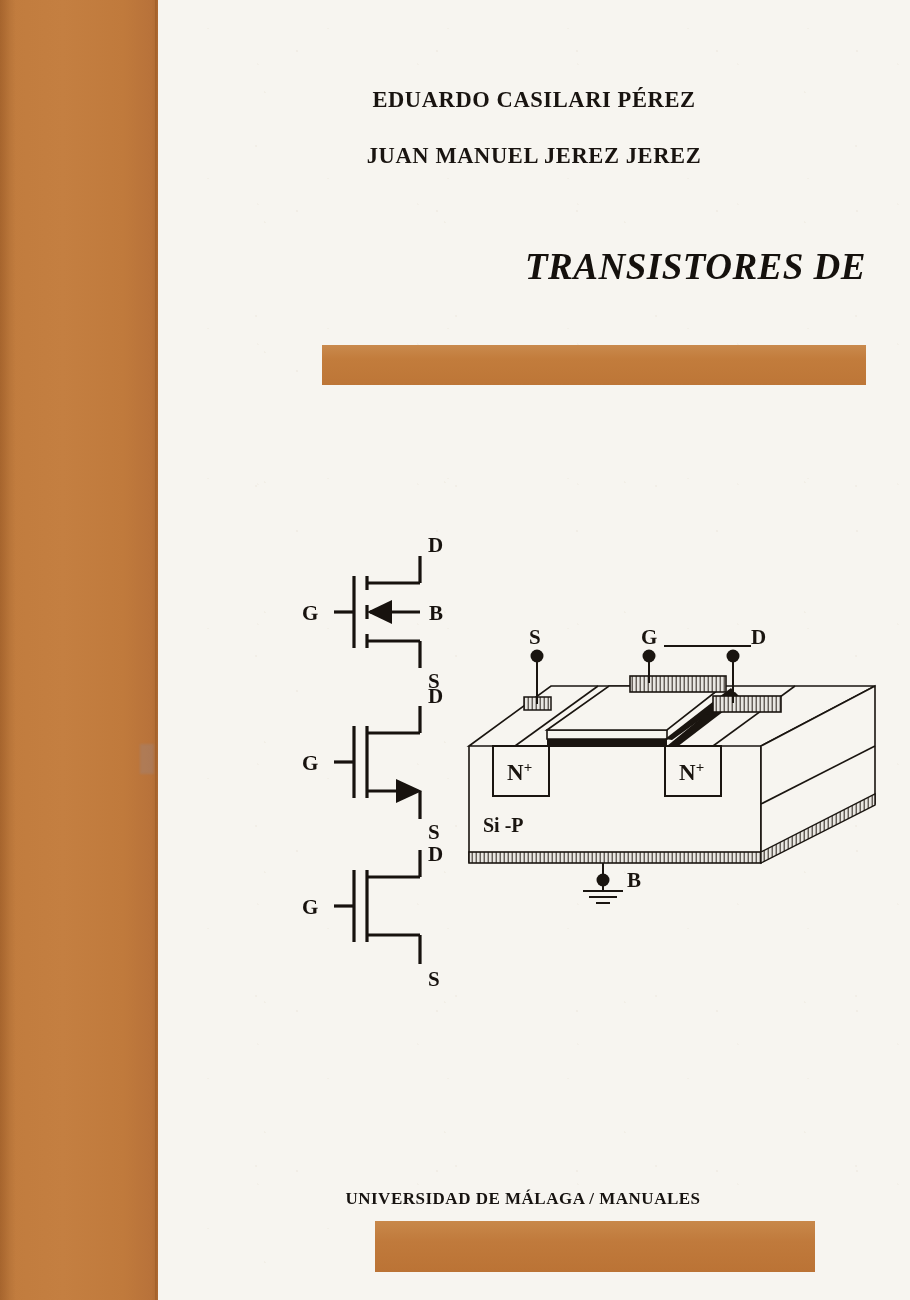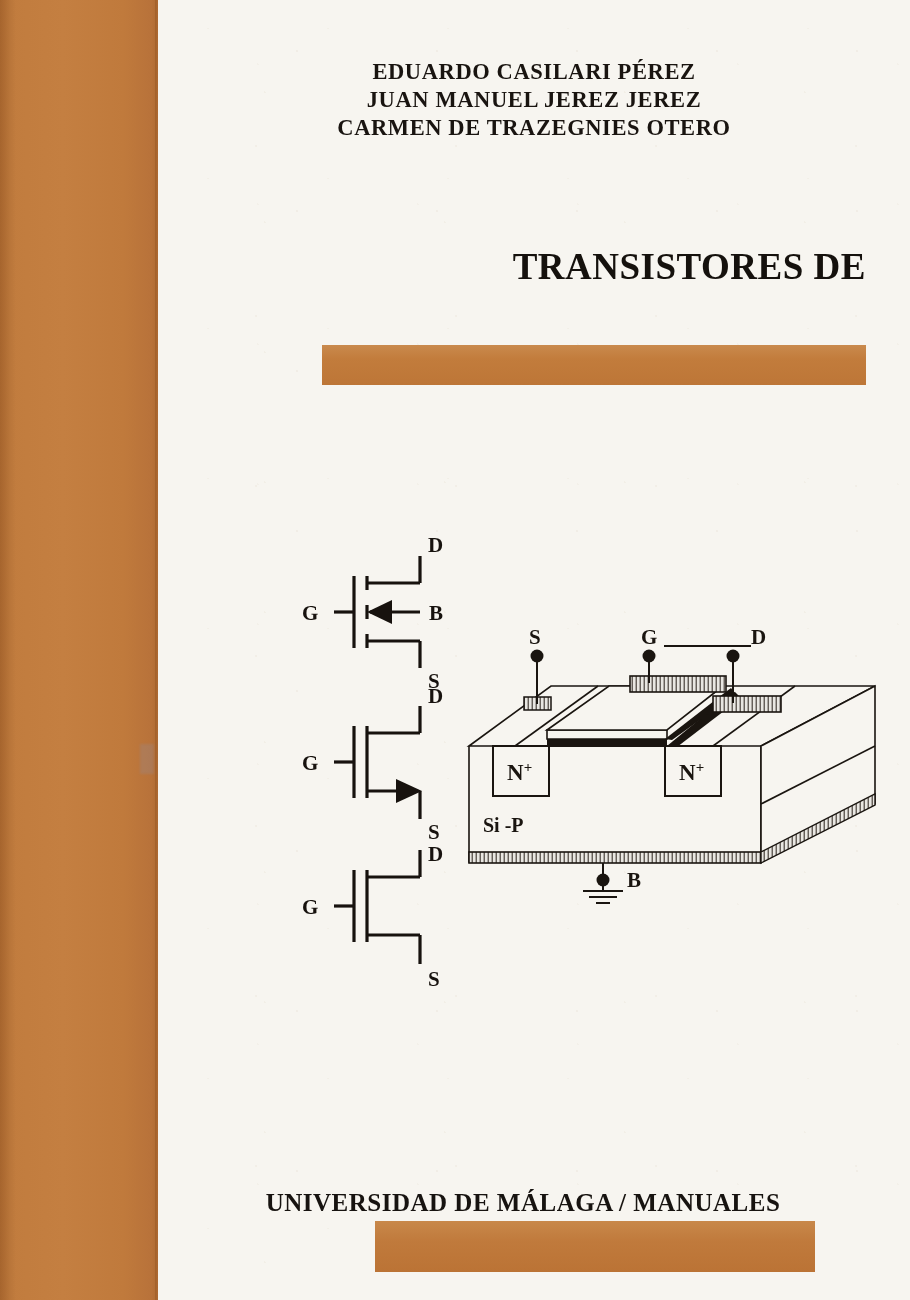--- a/index.html
+++ b/index.html
@@ -63,49 +63,50 @@
     position: absolute;
     left: 158px; top: 58px;
     width: 752px;
     text-align: center;
     font-weight: bold;
     font-size: 22.5px;
     letter-spacing: 0.6px;
     line-height: 28px;
     color: #191410;
   }
-  .authors div { white-space: nowrap; }
+  .authors div { white-space: nowrap; margin-top: 28px; }
 
   
   .title {
     position: absolute;
     right: 44px; top: 246px;
     text-align: right;
     font-weight: bold;
+    font-style: italic;
     font-size: 37px;
     line-height: 42px;
     letter-spacing: 0.5px;
     color: #15110d;
   }
 
   .title-bar {
     position: absolute;
     left: 322px; top: 345px;
     width: 544px; height: 40px;
     background: linear-gradient(180deg, #c98a4d 0%, #c27c3c 35%, #bd7637 100%);
   }
 
   
   .footer-text {
     position: absolute;
     left: 158px; top: 1189px;
     width: 730px;
     text-align: center;
     font-weight: bold;
-    font-size: 25px;
+    font-size: 17px;
     letter-spacing: 0.5px;
     color: #171310;
     white-space: nowrap;
   }
   .footer-bar {
     position: absolute;
     left: 375px; top: 1221px;
     width: 440px; height: 51px;
     background: linear-gradient(180deg, #c8884a 0%, #c07a3c 40%, #bb7335 100%);
   }
@@ -135,21 +136,20 @@
 
   <div class="spine">
     <div class="spine-shade-left"></div>
   </div>
   <div class="spine-edge"></div>
   <div class="spine-mark"></div>
 
   <div class="authors">
     <div>EDUARDO CASILARI PÉREZ</div>
     <div>JUAN MANUEL JEREZ JEREZ</div>
-    <div>CARMEN DE TRAZEGNIES OTERO</div>
   </div>
 
   <div class="title">
     <div>TRANSISTORES DE</div>
   </div>
   <div class="title-bar"></div>
 
   <div class="symbols">
     <svg width="180" height="460" viewBox="0 0 180 460" xmlns="http://www.w3.org/2000/svg">
       <g stroke="#17120e" stroke-width="3.2" fill="none" stroke-linecap="butt">

